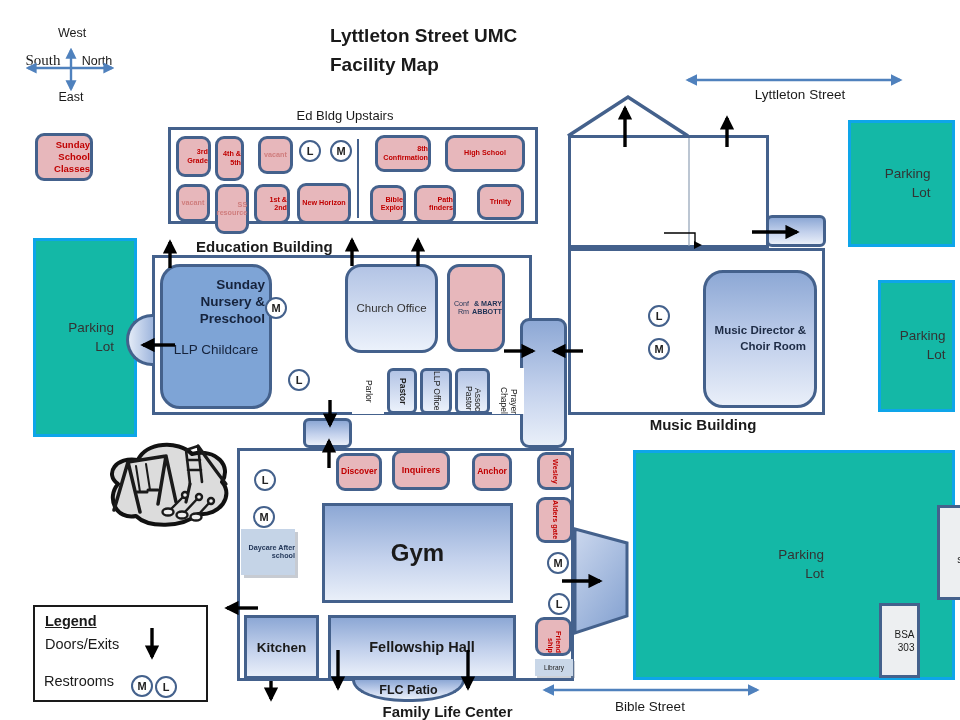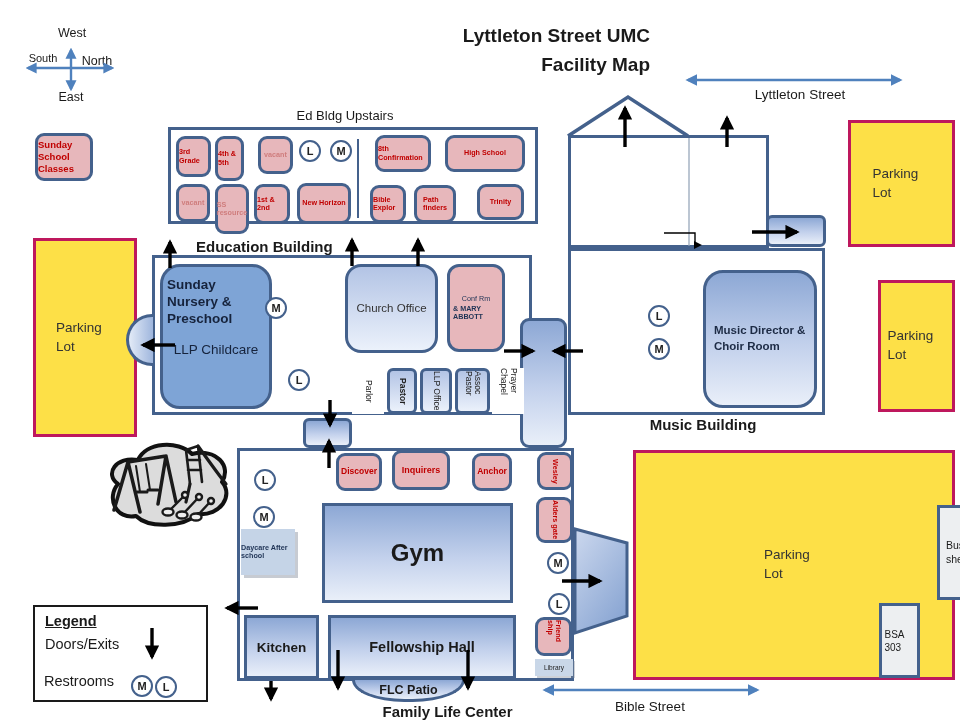--- a/index.html
+++ b/index.html
@@ -7,23 +7,23 @@
        font-family:"Liberation Sans", sans-serif;color:#1a1a1a;}
   .abs{position:absolute;box-sizing:border-box;}
   .box{position:absolute;box-sizing:border-box;border:3px solid #44618c;}
   .r6{border-radius:6px}.r9{border-radius:9px}.r12{border-radius:12px}
   .r16{border-radius:16px}.r20{border-radius:20px}
   .pink{background:#e7b7bb;}
   .grad{background:linear-gradient(180deg,#8da8d5 0%,#c3d1ec 55%,#e9eff9 100%);font-weight:bold;}
   .grad2{background:linear-gradient(180deg,#b3c4e5 0%,#ebf1fb 100%);}
   .solid{background:#7ea4d6;}
   .white{background:#fff;}
-  .park{position:absolute;box-sizing:border-box;border:3px solid #be185d;background:#fde047;}
+  .park{position:absolute;box-sizing:border-box;border:3px solid #0ea5e9;background:#14b8a6;}
   .shed{background:#edeff1;}
-  .ctr{display:flex;align-items:center;justify-content:center;text-align:left;}
+  .ctr{display:flex;align-items:center;justify-content:center;text-align:right;}
   .lbl{position:absolute;box-sizing:border-box;}
   .bold{font-weight:bold;}
   .red{color:#c00000;font-weight:bold;}
   .vacant-txt{color:#cf7d7d;font-weight:bold;}
   .navy{color:#1f3355;}
   .vtext{writing-mode:vertical-rl;text-orientation:mixed;}
   .circle{position:absolute;box-sizing:border-box;width:22px;height:22px;border:2.5px solid #44618c;
           border-radius:50%;background:#fff;font-weight:bold;font-size:11px;color:#222;
           display:flex;align-items:center;justify-content:center;z-index:6;}
   .t7{font-size:7.2px;line-height:1.15;}
@@ -32,27 +32,27 @@
   .t95{font-size:9.5px;line-height:1.25;}
   .t11{font-size:11.5px;line-height:1.35;}
   .z1{z-index:1}.z2{z-index:2}.z3{z-index:3}.z5{z-index:5}
   .overlay{position:absolute;left:0;top:0;z-index:10;pointer-events:none;}
 </style>
 </head>
 <body>
 
 <div class="map">
 
-  <div class="lbl" style="left:330px;top:22px;width:320px;text-align:right;font-size:19px;font-weight:bold;line-height:1.5;">
+  <div class="lbl" style="left:330px;top:22px;width:320px;text-align:left;font-size:19px;font-weight:bold;line-height:1.5;">
     <div>Lyttleton Street UMC</div>
     <div>Facility Map</div>
   </div>
 
   <div class="lbl ctr" style="left:49px;top:26px;width:46px;font-size:12.5px;">West</div>
-  <div class="lbl ctr" style="left:20px;top:52px;width:46px;font-size:11px;">South</div>
+  <div class="lbl ctr" style="left:20px;top:52px;width:46px;font-size:15px;font-family:Liberation Serif, serif;">South</div>
   <div class="lbl ctr" style="left:74px;top:54px;width:46px;font-size:12.5px;">North</div>
   <div class="lbl ctr" style="left:48px;top:90px;width:46px;font-size:12.5px;">East</div>
 
   <div class="lbl ctr" style="left:720px;top:87px;width:160px;font-size:13.5px;">Lyttleton Street</div>
   <div class="lbl ctr" style="left:595px;top:699px;width:110px;font-size:13.5px;">Bible Street</div>
 
   <div class="box pink r9 ctr t95 red" style="left:35px;top:133px;width:58px;height:48px;">Sunday School Classes</div>
 
   <div class="lbl ctr" style="left:270px;top:108px;width:150px;font-size:13px;">Ed Bldg Upstairs</div>
   <div class="box white" style="left:168px;top:127px;width:370px;height:97px;">
@@ -86,21 +86,21 @@
     </div>
 
   <div class="lbl bold" style="left:196px;top:238px;width:180px;font-size:15px;">Education Building</div>
   <div class="box white z1" style="left:152px;top:255px;width:380px;height:160px;"></div>
   <div class="abs z2" style="left:126px;top:314px;width:27px;height:52px;border:3px solid #44618c;border-right:none;border-radius:27px 0 0 27px;background:linear-gradient(90deg,#e3ebf7,#9fb6dd);"></div>
   <div class="box solid r20 z3" style="left:160px;top:264px;width:112px;height:145px;">
     <div class="ctr bold" style="margin:10px 4px 0 4px;font-size:13.5px;line-height:1.25;color:#16233c;">Sunday Nursery &amp; Preschool</div>
     <div class="ctr" style="margin:14px 6px 0 6px;font-size:13.5px;line-height:1.25;color:#16233c;">LLP Childcare</div>
   </div>
   <div class="box grad2 r16 ctr t11 z3" style="left:345px;top:264px;width:93px;height:89px;color:#333;">Church Office</div>
-  <div class="box pink r12 z3" style="left:447px;top:264px;width:58px;height:88px;display:flex;flex-direction:column;align-items:center;justify-content:center;gap:2px;">
+  <div class="box pink r12 z3" style="left:447px;top:264px;width:58px;height:88px;display:flex;align-items:center;justify-content:center;gap:2px;">
     <div class="ctr t7 navy">Conf Rm</div>
     <div class="ctr t7 navy bold" style="width:46px;">&amp; MARY ABBOTT</div>
   </div>
   <div class="abs white ctr vtext t8 z3" style="left:352px;top:368px;width:32px;height:46px;color:#222;">Parlor</div>
   <div class="box grad2 r6 ctr vtext t8 bold z3" style="left:387px;top:368px;width:30px;height:46px;color:#222;">Pastor</div>
   <div class="box grad2 r6 ctr vtext t8 z3" style="left:420px;top:368px;width:32px;height:46px;color:#222;">LLP Office</div>
   <div class="box grad2 r6 ctr vtext t8 z3" style="left:455px;top:368px;width:35px;height:46px;color:#222;">Assoc Pastor</div>
   <div class="abs white ctr vtext t8 z3" style="left:492px;top:368px;width:32px;height:46px;color:#222;">Prayer Chapel</div>
   <div class="circle" style="left:265px;top:297px;">M</div>
   <div class="circle" style="left:288px;top:369px;">L</div>

